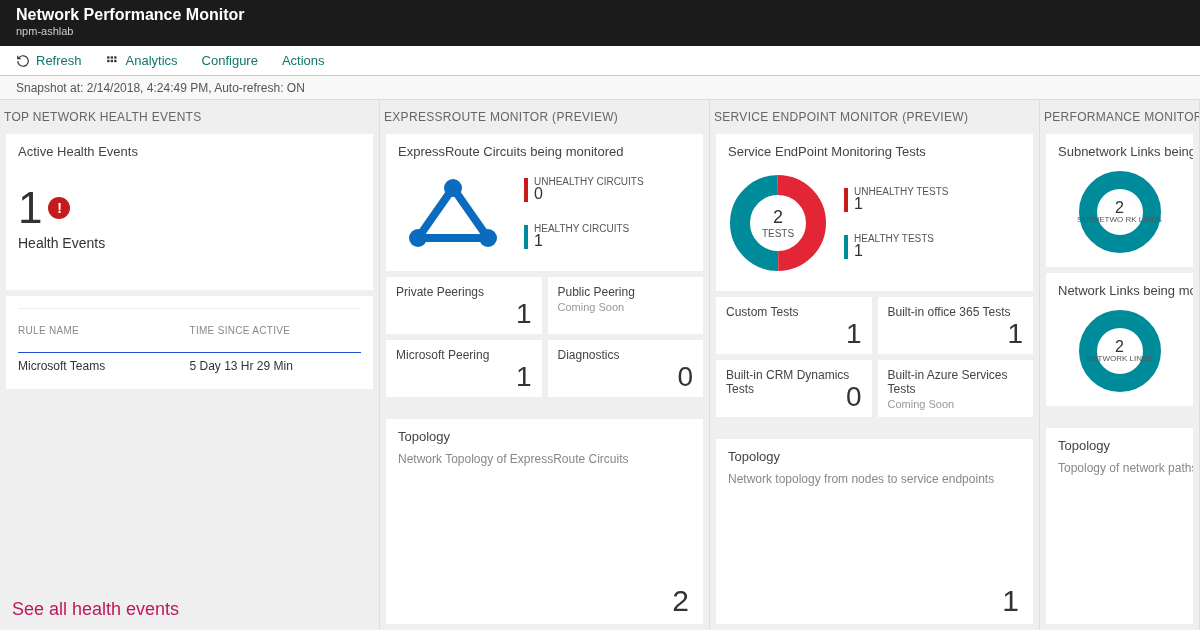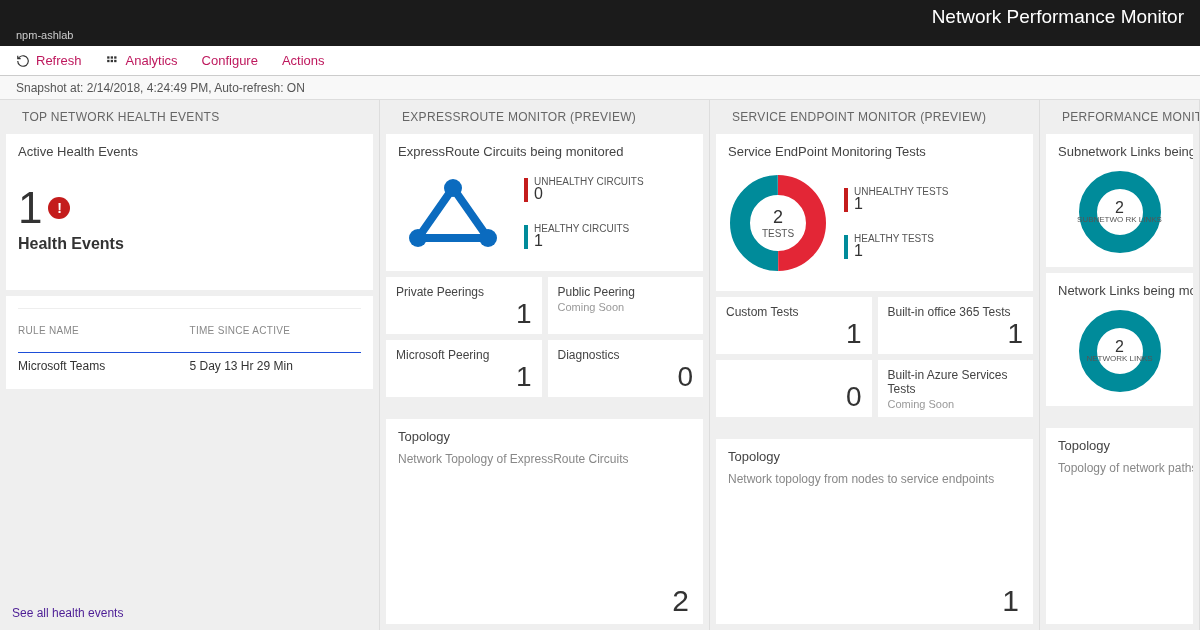--- a/index.html
+++ b/index.html
@@ -1,39 +1,39 @@
 <!DOCTYPE html>
 <html><head>
 <meta charset="utf-8">
 <style>
   * { box-sizing: border-box; margin: 0; padding: 0; }
   body { font-family: "Segoe UI", Arial, sans-serif; background: #f4f4f4; width: 1200px; height: 630px; overflow: hidden; font-size: 13px; color: #333; }
   .topbar { background: #1b1b1b; color: #fff; padding: 6px 16px 6px 16px; height: 46px; }
-  .topbar .title { font-size: 19px; font-weight: 400; text-align: right; }
+  .topbar .title { font-size: 16px; font-weight: 700; }
   .topbar .sub { font-size: 11px; color: #ccc; margin-top: 1px; }
   .toolbar { background: #fff; border-bottom: 1px solid #ccc; height: 30px; display: flex; align-items: center; padding: 0 16px; gap: 24px; }
-  .toolbar .item { display: flex; align-items: center; gap: 6px; font-size: 13px; color: #be185d; cursor: pointer; }
+  .toolbar .item { display: flex; align-items: center; gap: 6px; font-size: 13px; color: #0f766e; cursor: pointer; }
   .snapshot { background: #f8f8f8; border-bottom: 1px solid #ddd; height: 24px; line-height: 24px; padding: 0 16px; font-size: 12px; color: #555; }
   .columns { display: flex; height: calc(630px - 46px - 30px - 24px); }
   .col { border-right: 1px solid #ddd; background: #efefef; display: flex; flex-direction: column; }
   .col1 { width: 380px; }
   .col2 { width: 330px; }
   .col3 { width: 330px; }
   .col4 { width: 160px; }
-  .col-header { font-size: 12px; color: #666; padding: 10px 22px 8px; letter-spacing: .3px; height: 34px; }
+  .col-header { font-size: 12px; color: #666; padding: 10px 4px 8px; letter-spacing: .3px; height: 34px; }
   .card { background: #fff; margin: 0 6px 6px; padding: 10px 12px; }
   .card-title { font-size: 13px; color: #444; margin-bottom: 8px; }
   .big-events { font-size: 44px; font-weight: 300; display: flex; align-items: center; gap: 6px; margin-top: 24px; }
   .big-events .bang { width: 22px; height: 22px; border-radius: 50%; background: #c41c1c; color:#fff; display:inline-flex; align-items:center; justify-content:center; font-size:14px; font-weight:bold; }
-  .events-label { font-size: 16px; font-weight: 700; margin-top: 2px; }
+  .events-label { font-size: 14px; font-weight: 400; margin-top: 2px; }
   .tbl { width: 100%; font-size: 12px; margin-top: 8px; }
   .tbl-head { display:flex; color:#888; font-size:10px; letter-spacing:.3px; padding: 16px 0; border-top:1px solid #eee; }
   .tbl-row { display:flex; padding: 6px 0; border-top:1px solid #1d4ed8; }
   .tbl .c1 { width: 50%; } .tbl .c2 { width: 50%; }
-  .see-all { color: #4c1d95; font-size: 12px; margin: auto 12px 10px; cursor:pointer; }
+  .see-all { color: #be185d; font-size: 18px; margin: auto 12px 10px; cursor:pointer; }
   .legend { display:flex; flex-direction:column; gap:20px; font-size:10px; color:#555; }
   .legend-row { display:flex; align-items:center; gap:6px; }
   .bar { width: 4px; height: 24px; }
   .bar.red { background:#c41c1c; }
   .bar.teal { background:#008b9a; }
   .legend-val { font-size:16px; color:#333; margin-top:-2px; }
   .hero { display:flex; align-items:center; gap:16px; padding: 6px 0 8px; }
   .donut { position:relative; width:100px; height:100px; }
   .donut-center { position:absolute; inset:0; display:flex; flex-direction:column; align-items:center; justify-content:center; font-size:10px; color:#555; }
   .donut-center .n { font-size:18px; color:#333; }
@@ -212,20 +212,21 @@
     <div class="grid2">
       <div class="mini">
           <div class="mini-title">Custom Tests</div>
           <div class="mini-num">1</div>
         </div>
       <div class="mini">
           <div class="mini-title">Built-in office 365 Tests</div>
           <div class="mini-num">1</div>
         </div>
       <div class="mini">
+          <div class="mini-title">Built-in CRM Dynamics Tests</div>
           <div class="mini-num">0</div>
         </div>
       <div class="mini">
           <div class="mini-title">Built-in Azure Services Tests</div>
           <div class="mini-sub">Coming Soon</div>
         </div>
     </div>
     <div class="topo">
       <div class="card-title">Topology</div>
       <div class="topo-sub">Network topology from nodes to service endpoints</div>

